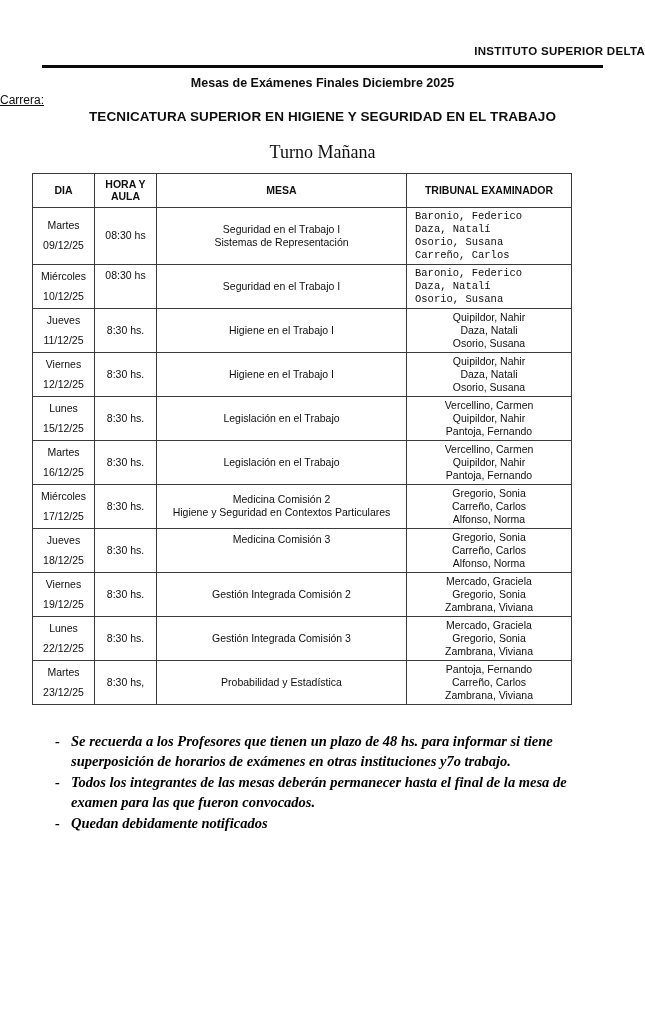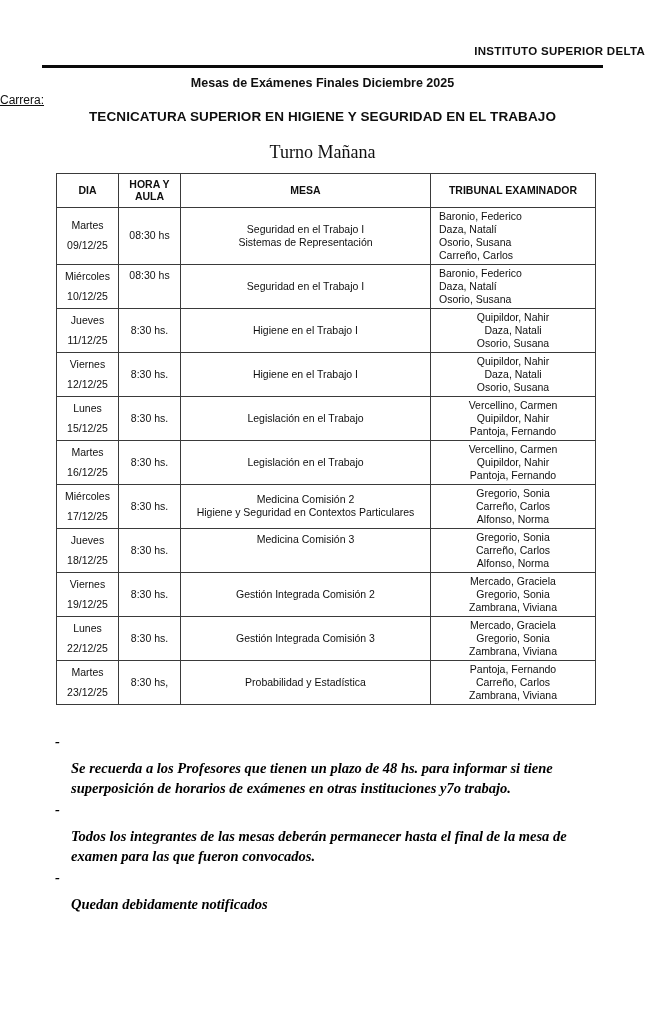--- a/index.html
+++ b/index.html
@@ -23,47 +23,47 @@
   .career-label { margin-top: 3px; font-size: 12px; text-decoration: underline; }
   .career-name { margin-top: 2px; text-align: center; font-weight: 700; font-size: 13.5px; letter-spacing: .1px; }
 
   .shift {
     margin-top: 18px; text-align: center;
     font-family: "Liberation Serif", serif; font-size: 18px;
   }
 
   table.exam-table {
     border-collapse: collapse; table-layout: fixed;
-    width: 539px; margin: 10px 0 0 56px;
+    width: 539px; margin: 10px 0 0 32px;
   }
   .exam-table th, .exam-table td { border: 1px solid #3a3a3a; }
   .exam-table th {
     font-size: 10.5px; font-weight: 700; text-align: center;
     vertical-align: middle; line-height: 12.5px; height: 34px; padding: 2px;
   }
   .exam-table td {
     font-size: 10.5px; line-height: 13px; text-align: center;
     vertical-align: middle; padding: 2px 1px;
   }
   .stack { display: flex; flex-direction: column; justify-content: center; align-items: center; }
   .day-stack { gap: 7px; }
   .mesa-stack { }
   td.valign-top { vertical-align: top; padding-top: 4px; }
   td.tribunal-cell div { line-height: 13px; }
-  td.tribunal-cell.align-left { text-align: left; padding-left: 8px; }
+  td.tribunal-cell.align-left { text-align: left; padding-left: 8px; font-family: Liberation Mono, monospace; }
 
   .notes {
     margin: 26px 48px 0 55px;
     font-family: "Liberation Serif", serif;
     font-style: italic; font-weight: 700;
     font-size: 14.5px; line-height: 20.5px; color: #000;
   }
   .note { display: flex; }
   .note-dash { flex: 0 0 16px; }
-  .note-text { flex: 1; margin-top: 27px; }
+  .note-text { flex: 1; }
 </style>
 </head>
 <body>
 
 <div class="page">
 
   <div class="institution">INSTITUTO SUPERIOR DELTA</div>
   <div class="top-rule"></div>
 
   <div class="doc-title">Mesas de Exámenes Finales Diciembre 2025</div>

